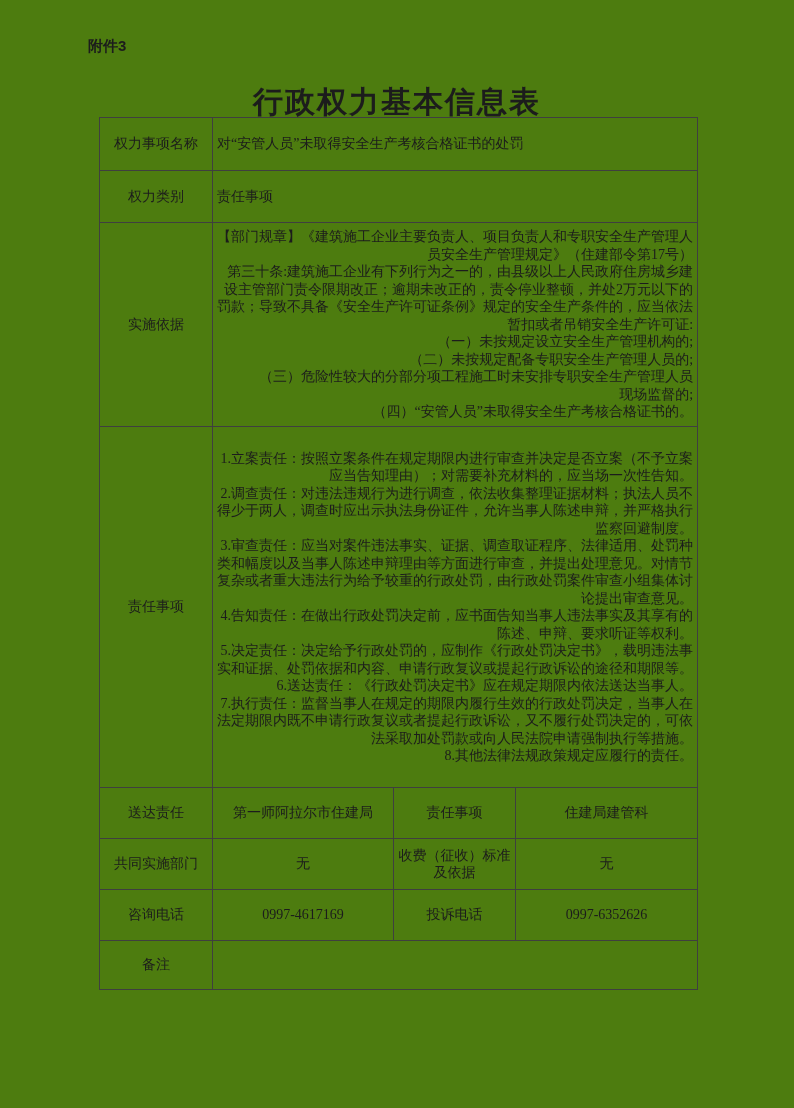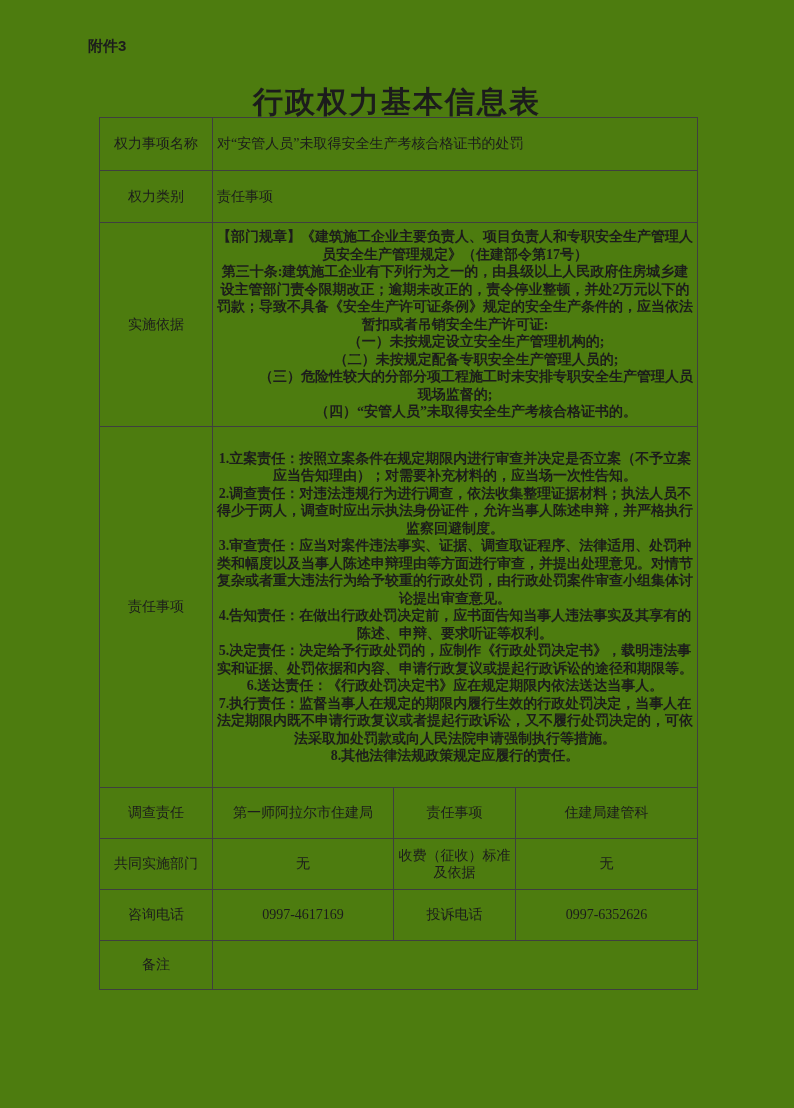--- a/index.html
+++ b/index.html
@@ -46,22 +46,21 @@
     padding: 2px 4px;
     overflow: hidden;
   }
   td.lbl { text-align: center; }
   td.val-center { text-align: left; }
   td.val-long { padding: 4px 5px; }
   td.cell-4col { padding: 2px 1px; text-align: center; }
   .pre {
     white-space: pre-wrap;
     word-break: break-all;
-    text-align: center;
-    font-weight: bold;
+    text-align: right;
   }
   tr.h50  td { height: 48px; }
   tr.h49  td { height: 47px; }
   tr.h201 td { height: 199px; }
   tr.h358 td { height: 356px; }
   tr.h48  td { height: 46px; }
   tr.h46  td { height: 44px; }
 </style>
 </head>
 <body>
@@ -111,21 +110,21 @@
 3.审查责任：应当对案件违法事实、证据、调查取证程序、法律适用、处罚种类和幅度以及当事人陈述申辩理由等方面进行审查，并提出处理意见。对情节复杂或者重大违法行为给予较重的行政处罚，由行政处罚案件审查小组集体讨论提出审查意见。
 4.告知责任：在做出行政处罚决定前，应书面告知当事人违法事实及其享有的陈述、申辩、要求听证等权利。
 5.决定责任：决定给予行政处罚的，应制作《行政处罚决定书》，载明违法事实和证据、处罚依据和内容、申请行政复议或提起行政诉讼的途径和期限等。
 6.送达责任：《行政处罚决定书》应在规定期限内依法送达当事人。
 7.执行责任：监督当事人在规定的期限内履行生效的行政处罚决定，当事人在法定期限内既不申请行政复议或者提起行政诉讼，又不履行处罚决定的，可依法采取加处罚款或向人民法院申请强制执行等措施。
 8.其他法律法规政策规定应履行的责任。</div>
       </td>
     </tr>
 
     <tr class="h48">
-      <td class="lbl cell-4col">调查责任</td>
+      <td class="lbl cell-4col">送达责任</td>
       <td class="cell-4col">第一师阿拉尔市住建局</td>
       <td class="lbl cell-4col">责任事项</td>
       <td class="cell-4col">住建局建管科</td>
     </tr>
 
 
     <tr class="h48">
       <td class="lbl cell-4col">共同实施部门</td>
       <td class="cell-4col">无</td>
       <td class="lbl cell-4col">收费（征收）标准及依据</td>

